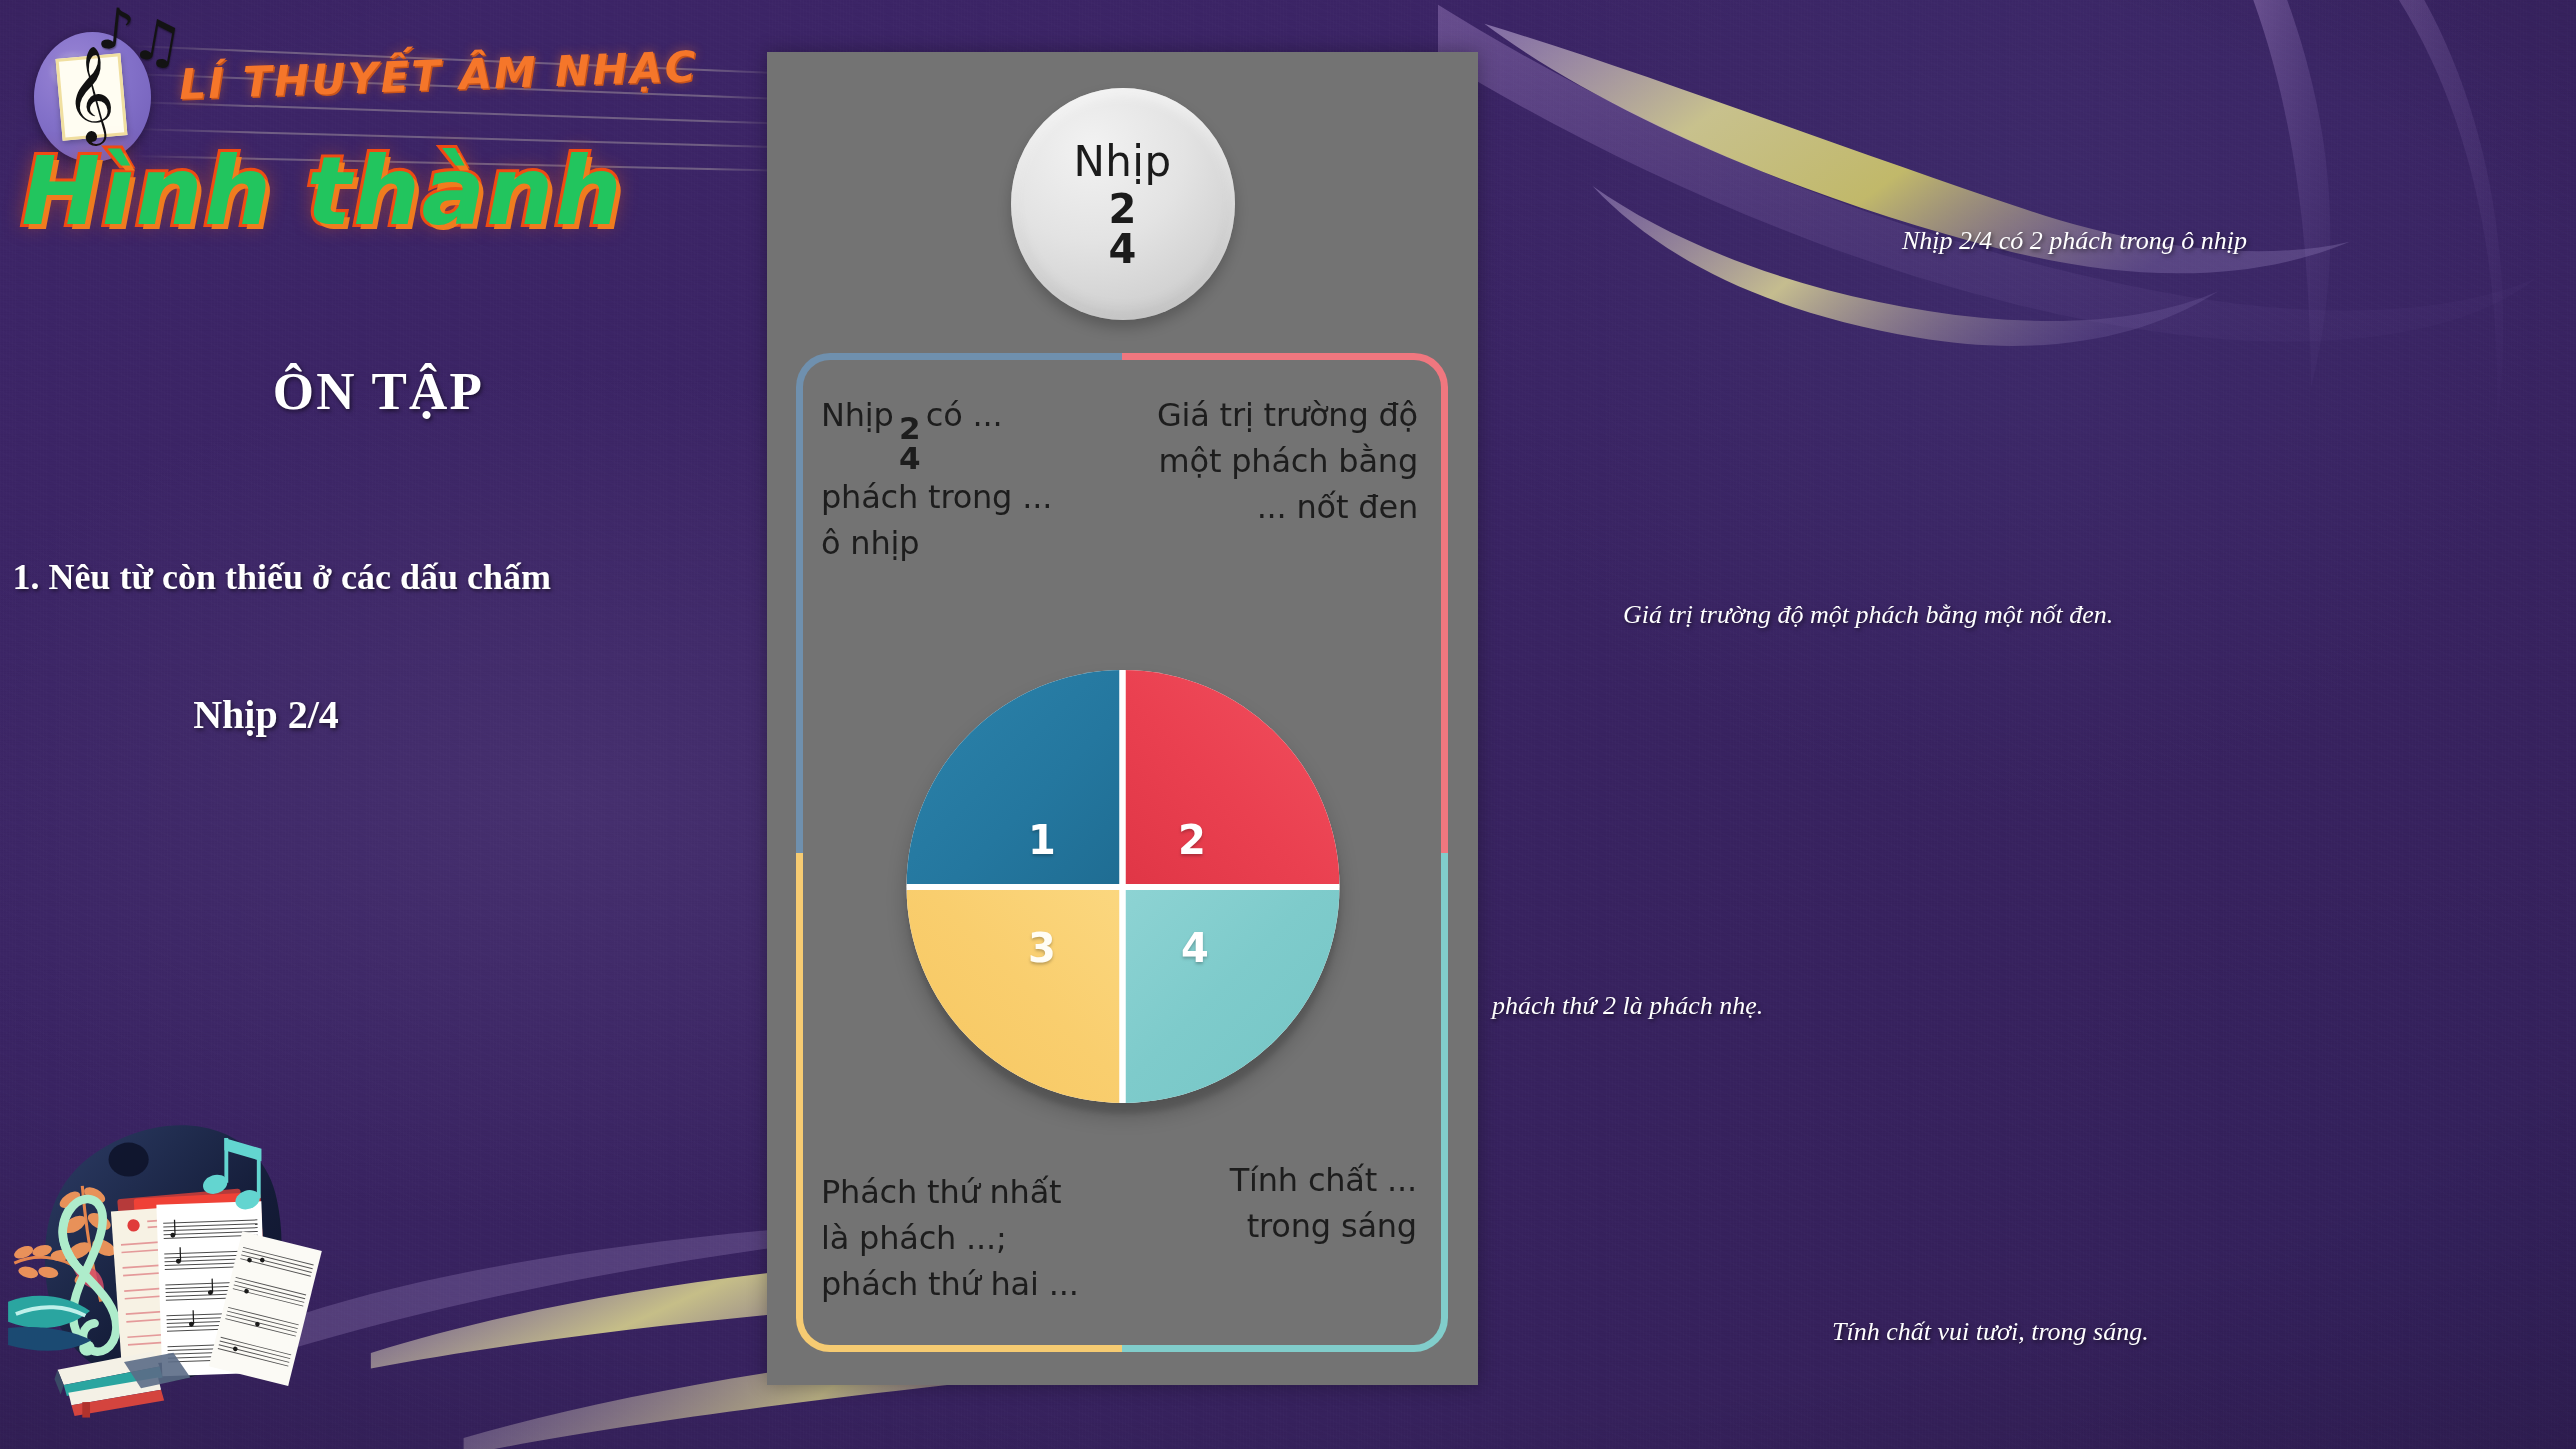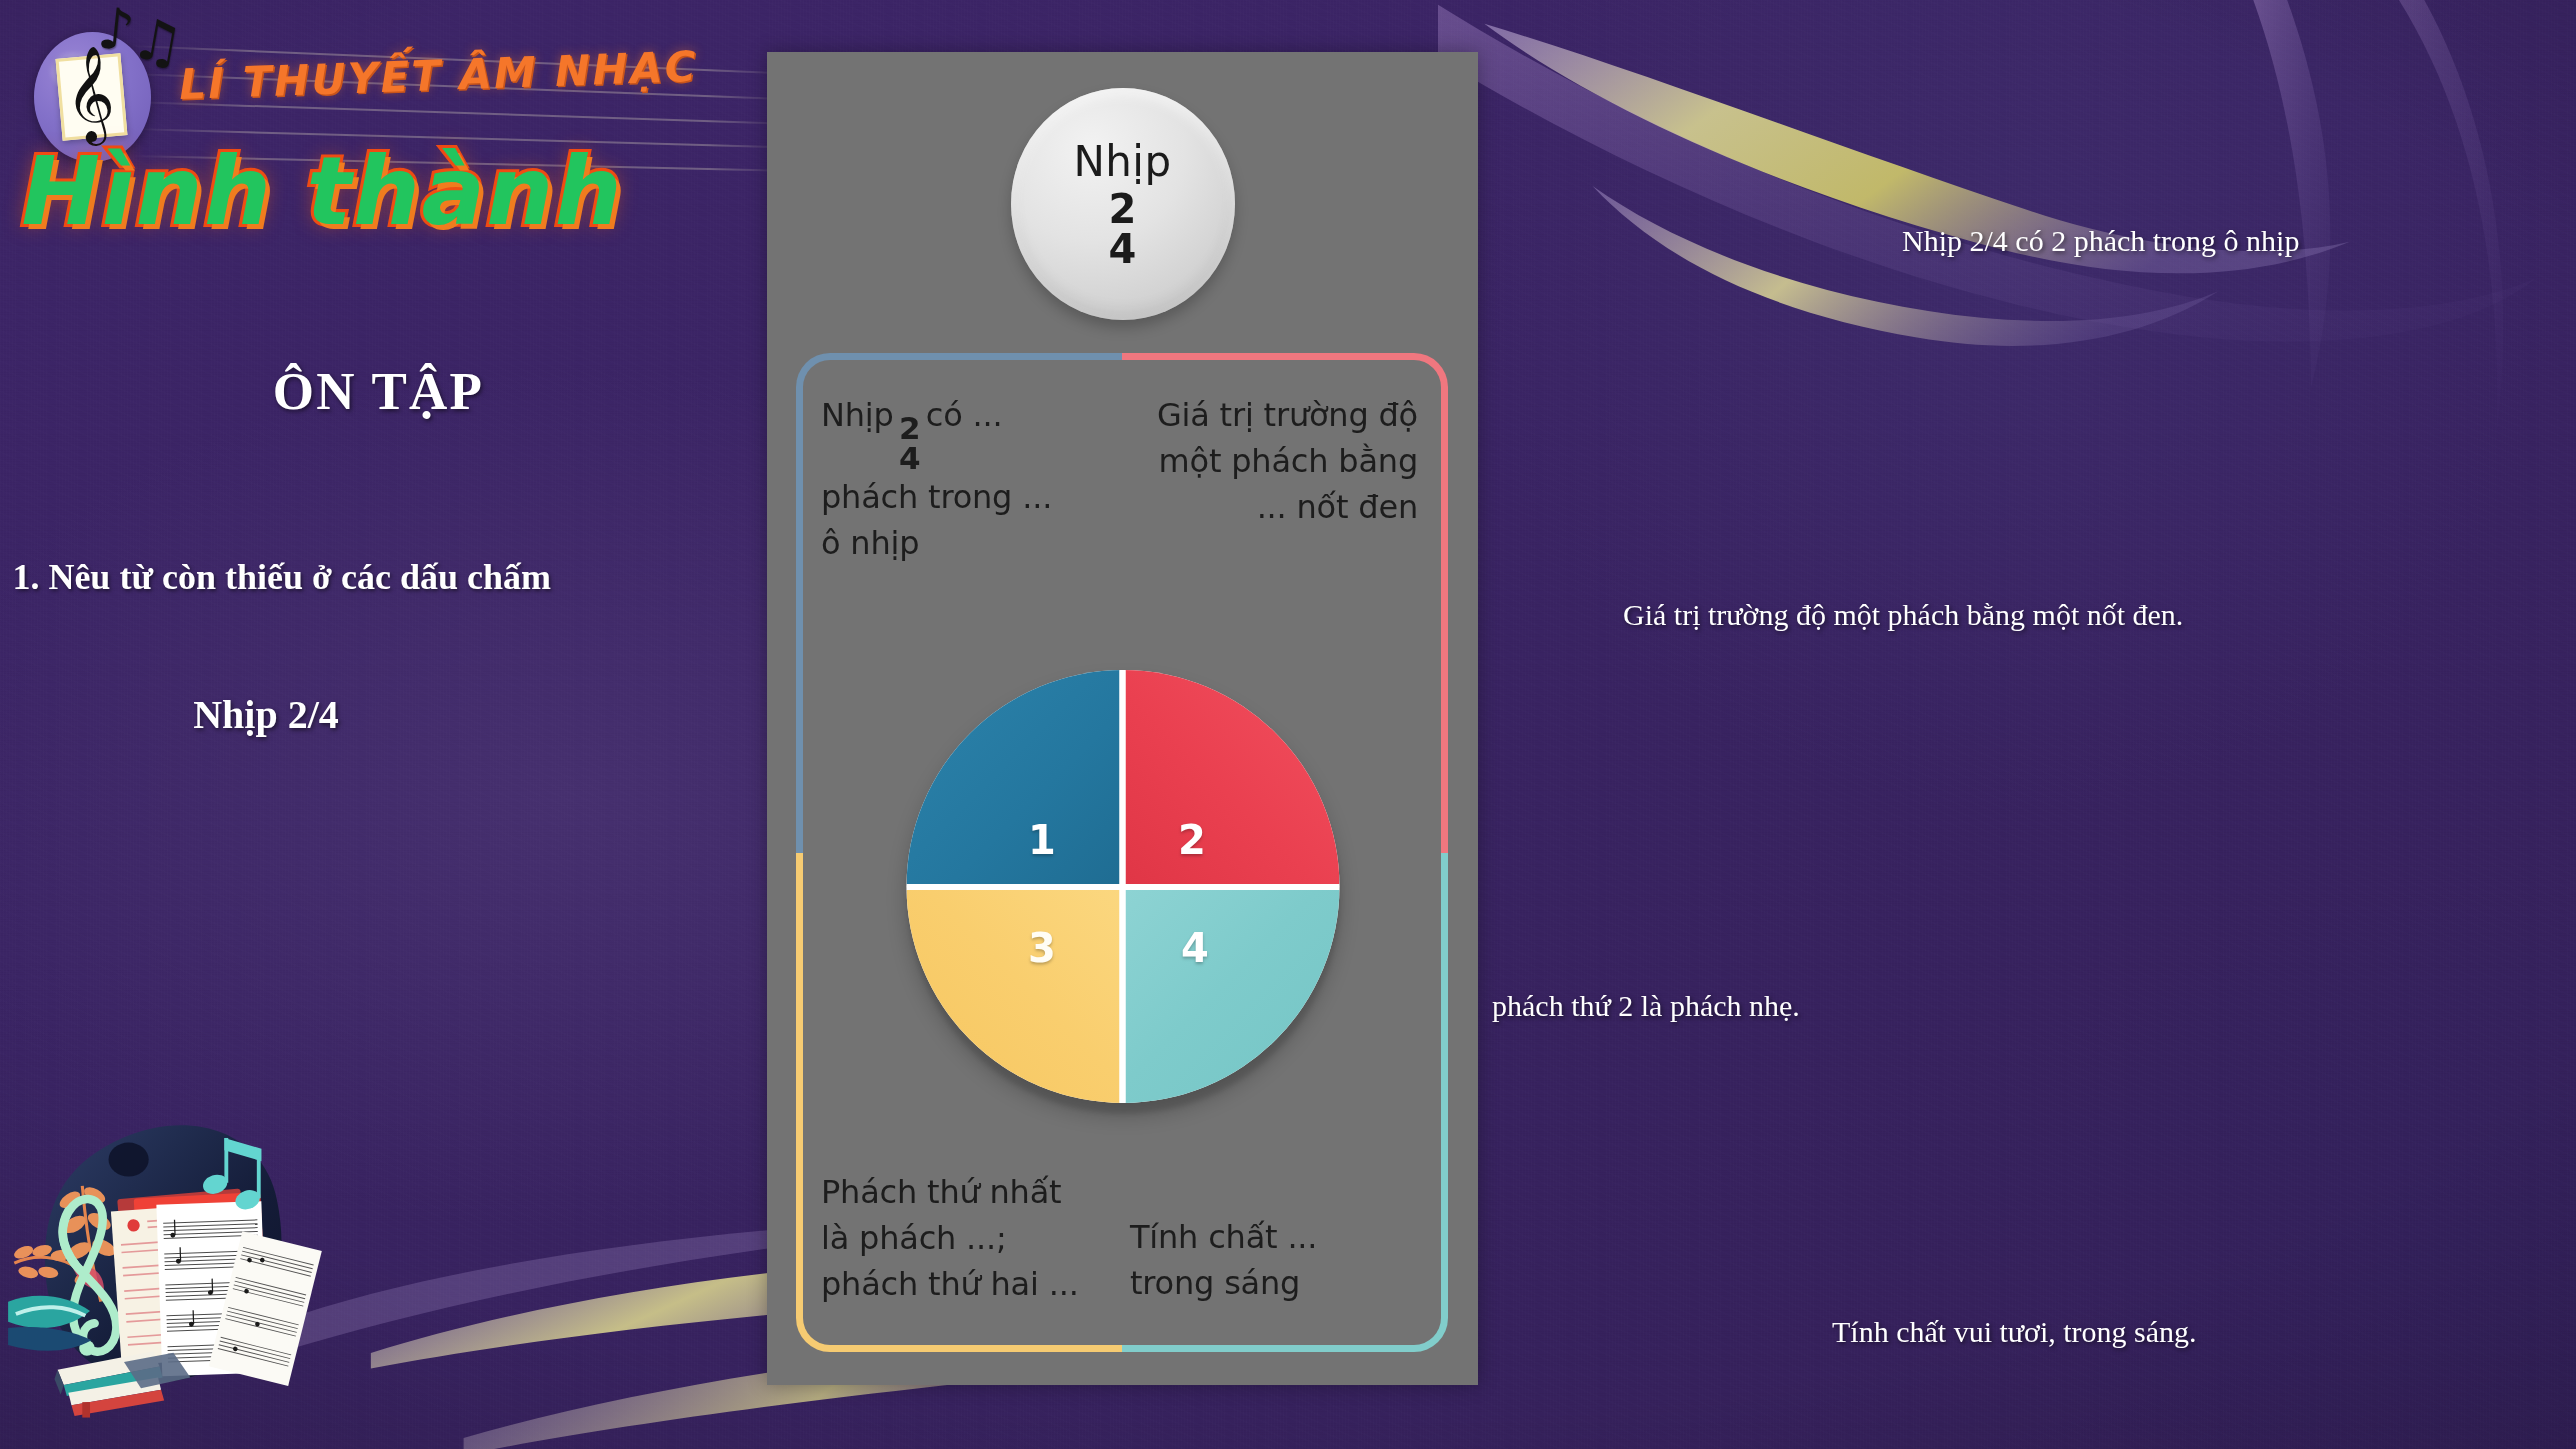--- a/index.html
+++ b/index.html
@@ -127,21 +127,21 @@
   .fr-br{ right:0; bottom:0; border-right:7px solid #81cdcb; border-bottom:7px solid #81cdcb;
           border-bottom-right-radius:34px; }
 
   .qtxt{
     position:absolute; font-family:"DejaVu Sans",sans-serif; font-weight:400;
     color:#1d1d1d; font-size:32px; line-height:46px; letter-spacing:-0.2px;
   }
   .q-tl{ left:54px; top:340px; width:301px; text-align:left; }
   .q-tr{ left:356px; top:340px; width:309px; text-align:right; padding-right:14px; }
   .q-bl{ left:54px; top:1117px; width:309px; text-align:left; }
-  .q-br{ left:363px; top:1162px; width:301px; text-align:left; padding-right:14px; }
+  .q-br{ left:363px; top:1105px; width:301px; text-align:right; padding-right:14px; }
 
   .frac{ display:inline-flex; flex-direction:column; align-items:center;
     vertical-align:-0.42em; line-height:.96; margin:0 5.4px; font-weight:bold; font-size:31px; }
 
   
   .pie-wrap{ position:absolute; left:50%; top:618px; transform:translateX(-50%);
     width:433px; height:433px; }
   .pie{ position:absolute; inset:0; border-radius:50%;
     box-shadow:0 12.4px 20px rgba(0,0,0,.22); overflow:hidden; background:#fff; }
   .sl{ position:absolute; width:50%; height:50%; }
@@ -158,22 +158,22 @@
   .p1{ left:122px; top:147px; }
   .p2{ left:272px; top:147px; }
   .p3{ left:122px; top:255px; color:#fffdf5; }
   .p4{ left:275px; top:255px; }
   .pie-3d{ position:absolute; left:1.5px; top:10.8px; width:100%; height:100%;
     border-radius:50%; background:rgba(0,0,0,.10); z-index:-1; filter:blur(2.3px); }
 
   
   #right{ position:absolute; left:1492px; top:0; width:1084px; height:1449px; z-index:6; color:#fff;
     font-family:"Liberation Serif",serif; }
-  .ans{ position:absolute; font-size:30px; line-height:51px;
-    text-shadow:1.5px 1.5px 4.6px rgba(0,0,0,.55); }
+  .ans{ position:absolute; font-size:26px; line-height:51px;
+    text-shadow:1.5px 1.5px 4.6px rgba(0,0,0,.55);font-style:italic; }
   .a1{ left:410px; top:215px; }
   .a2{ left:131px; top:589px; }
   .a3{ left:0px;   top:907px; }
   .a4{ left:0px;   top:980px; }
   .a5{ left:340px; top:1306px; }
 
   
   .dec{ position:absolute; z-index:2; pointer-events:none; }
 
   #swirl-tr{ left:1438px; top:-46px; width:1159px; height:495px; overflow:hidden; }

